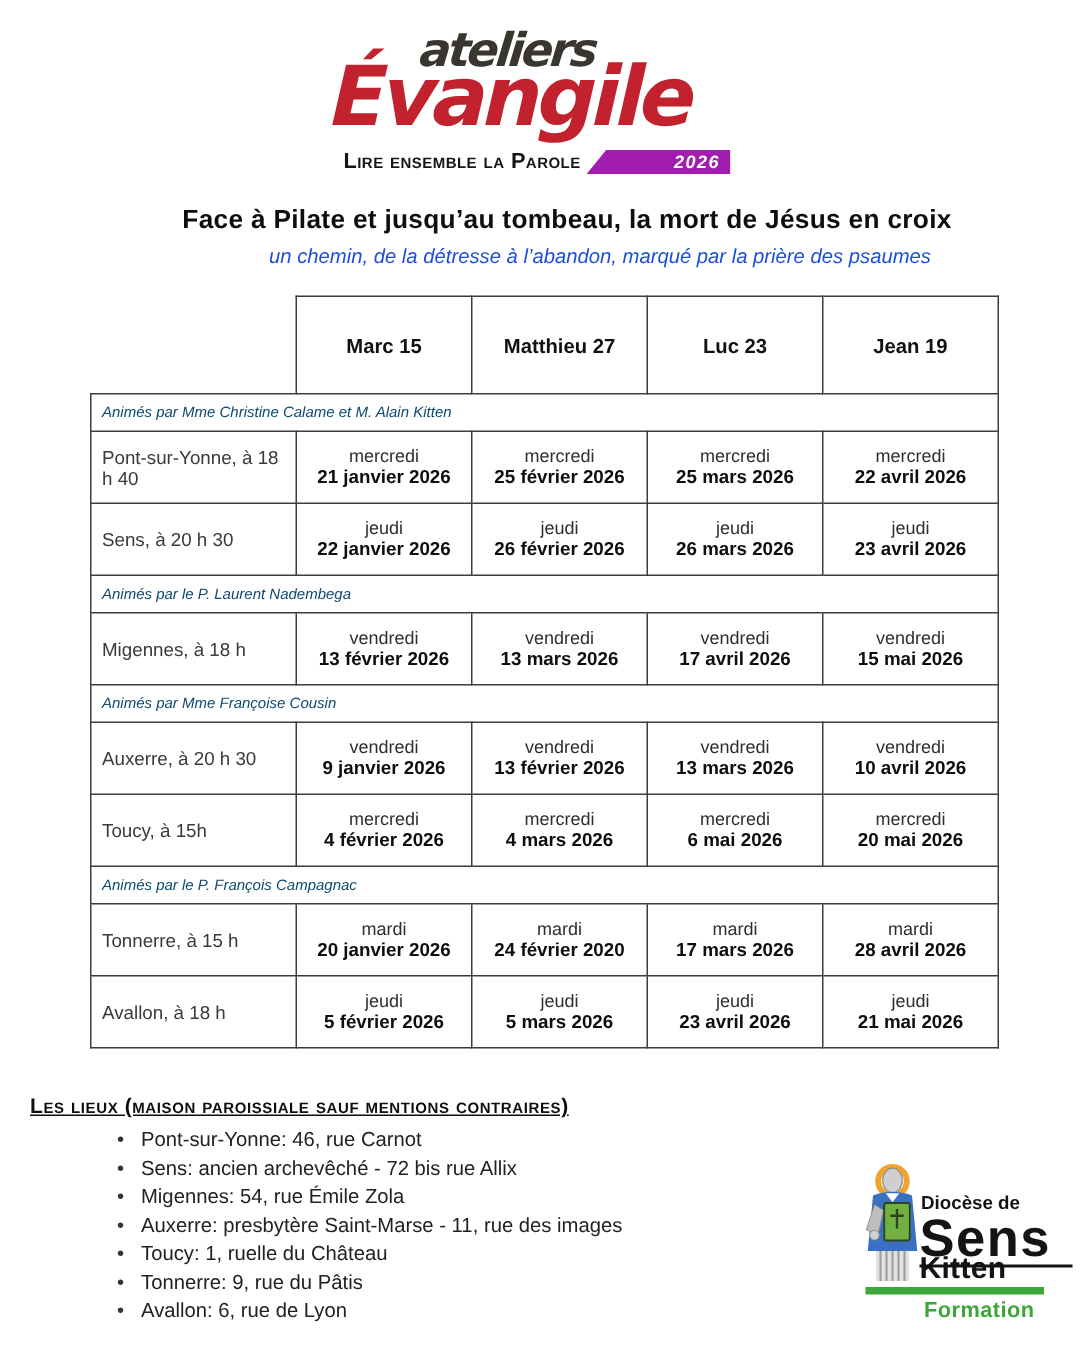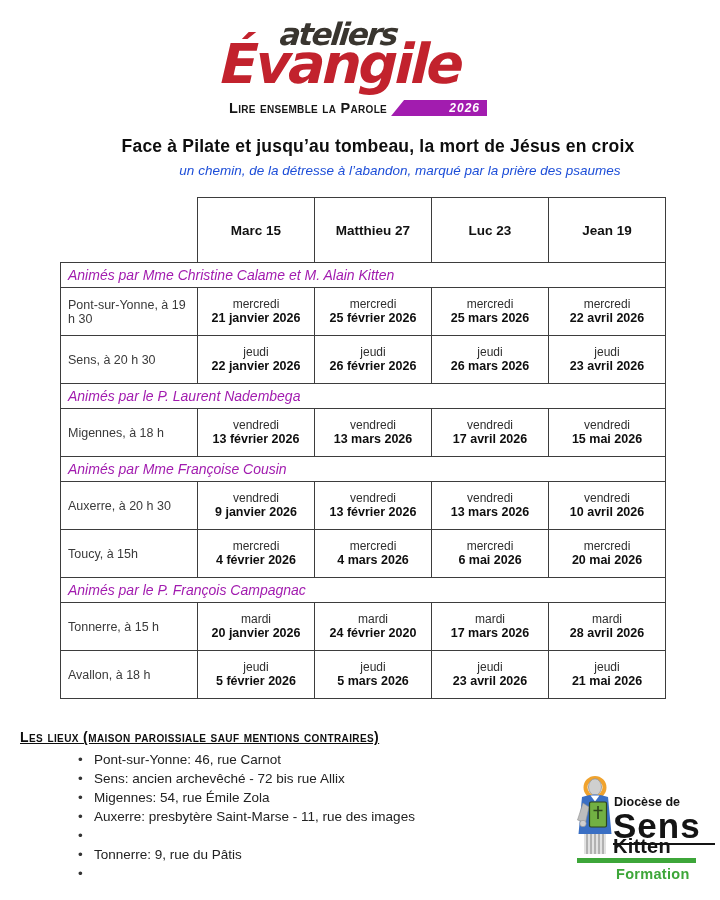--- a/index.html
+++ b/index.html
@@ -51,22 +51,22 @@
   table.schedule {
     position:absolute; left:60px; top:197px;
     border-collapse:collapse; table-layout:fixed;
   }
   .schedule th, .schedule td { border:1px solid #3d3d3d; vertical-align:middle; }
   .schedule th.corner { border:none; background:transparent; }
   .schedule th {
     font-size:13.5px; font-weight:bold; height:62px; text-align:center; color:#111;
   }
   .schedule tr.section td {
-    height:20px; font-style:italic; font-size:14px; text-align:left;
-    padding:2px 7px; color:#a21caf; font-weight:normal;
+    height:20px; font-style:italic; font-size:10px; text-align:left;
+    padding:2px 7px; color:#0c4a6e; font-weight:normal;
   }
   .schedule tr.entry td { height:45px; }
   .schedule td.place { font-size:12.5px; text-align:left; padding-left:7px; color:#3a3a3a; }
   .schedule td.slot { text-align:center; }
   .slot .day  { font-size:12px;   color:#2e2e2e; line-height:14px; }
   .slot .date { font-size:12.5px; color:#0e0e0e; line-height:15px; font-weight:bold; }
 
   
   .venues-heading {
     position:absolute; left:20px; top:729px;
@@ -121,21 +121,21 @@
         <th>Marc 15</th>
         <th>Matthieu 27</th>
         <th>Luc 23</th>
         <th>Jean 19</th>
       </tr>
 
       <tr class="section">
         <td colspan="5">Animés par Mme Christine Calame et M. Alain Kitten</td>
       </tr>
       <tr class="entry">
-        <td class="place">Pont-sur-Yonne, à 19 h 30</td>
+        <td class="place">Pont-sur-Yonne, à 18 h 40</td>
         <td class="slot">
           <div class="day">mercredi</div>
           <div class="date">21 janvier 2026</div>
         </td>
         <td class="slot">
           <div class="day">mercredi</div>
           <div class="date">25 février 2026</div>
         </td>
         <td class="slot">
           <div class="day">mercredi</div>
@@ -288,27 +288,29 @@
     <li>
         <span class="bullet">•</span>
         <span>Migennes: 54, rue Émile Zola</span>
       </li>
     <li>
         <span class="bullet">•</span>
         <span>Auxerre: presbytère Saint-Marse - 11, rue des images</span>
       </li>
     <li>
         <span class="bullet">•</span>
+        <span>Toucy: 1, ruelle du Château</span>
       </li>
     <li>
         <span class="bullet">•</span>
         <span>Tonnerre: 9, rue du Pâtis</span>
       </li>
     <li>
         <span class="bullet">•</span>
+        <span>Avallon: 6, rue de Lyon</span>
       </li>
   </ul>
 
   <div class="diocese">
     <svg class="saint-svg" viewBox="0 0 38 82" xmlns="http://www.w3.org/2000/svg">
       <circle cx="19" cy="11.5" r="9.5" fill="none" stroke="#f0a32e" stroke-width="4"></circle>
       <ellipse cx="19" cy="11" rx="6.5" ry="8.2" fill="#cfcfcf" stroke="#8f8f8f" stroke-width="0.8"></ellipse>
       <path d="M6 21 Q19 16 32 21 L35.5 58 L2.5 58 Z" fill="#3a6fc4"></path>
       <path d="M14.5 19.5 L19 25.5 L23.5 19.5 Z" fill="#ffffff"></path>
       <path d="M7 27 L1.5 44 L9.5 46.5 L13 31 Z" fill="#bdbdbd" stroke="#8f8f8f" stroke-width="0.6"></path>

